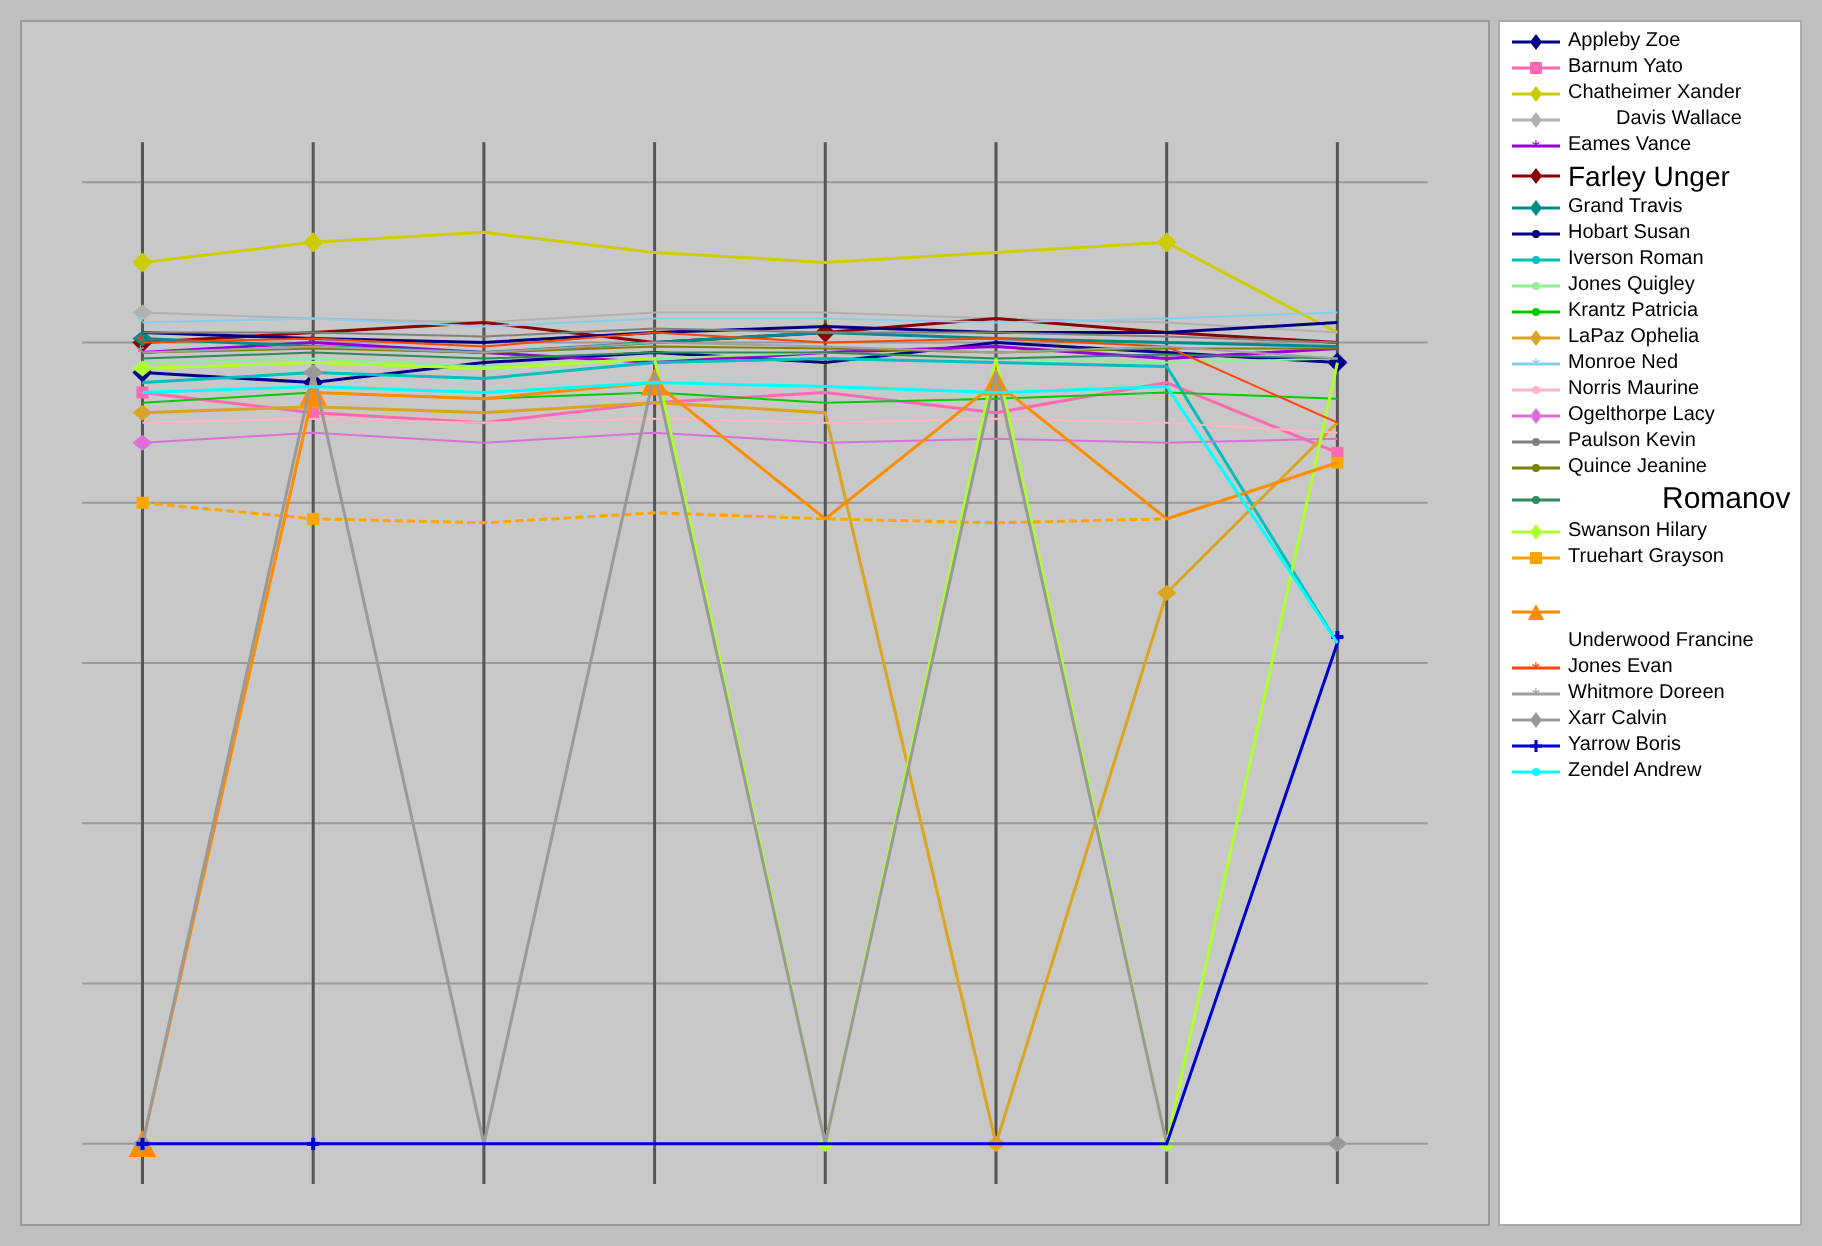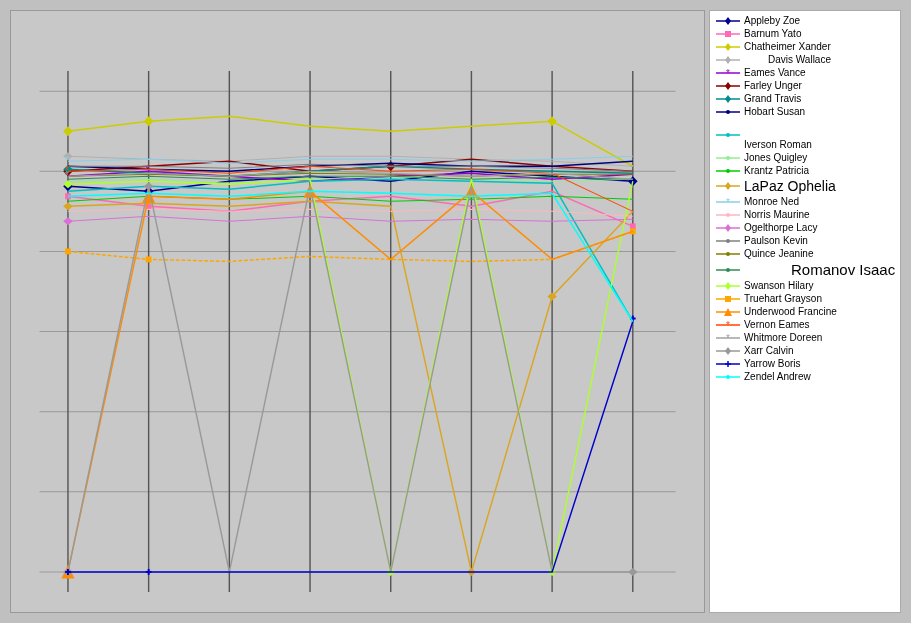--- a/index.html
+++ b/index.html
@@ -19,21 +19,21 @@
       flex-direction: row;
       padding: 10px;
     }
     .chart-area {
       flex: 1;
       background: #c8c8c8;
       position: relative;
       border: 1px solid #999;
     }
     .legend {
-      width: 192px;
+      width: 152px;
       background: white;
       border: 1px solid #aaa;
       padding: 4px 6px;
       display: flex;
       flex-direction: column;
       gap: 2px;
       margin-left: 4px;
       font-size: 10px;
       overflow: hidden;
     }
@@ -205,63 +205,63 @@
           <line x1="0" y1="5" x2="24" y2="5" stroke="#9400D3" stroke-width="1.5"></line>
           <text x="10" y="9" fill="#9400D3" font-size="10">*</text>
         </svg>
         <span style="color: rgb(0, 0, 0); font-size: 10px;">Eames Vance</span>
       </div>
       <div class="legend-item">
         <svg width="24" height="10" style="flex-shrink: 0;">
           <line x1="0" y1="5" x2="24" y2="5" stroke="#8B0000" stroke-width="1.5"></line>
           <polygon points="12,1 15,5 12,9 9,5" fill="#8B0000"></polygon>
         </svg>
-        <span style="color: rgb(0, 0, 0); font-size: 10px;">Farley Unger</span>
+        <span style="color: rgb(0, 0, 0); font-size: 14px;">Farley Unger</span>
       </div>
       <div class="legend-item">
         <svg width="24" height="10" style="flex-shrink: 0;">
           <line x1="0" y1="5" x2="24" y2="5" stroke="#008B8B" stroke-width="1.5"></line>
           <polygon points="12,1 15,5 12,9 9,5" fill="#008B8B"></polygon>
         </svg>
         <span style="color: rgb(0, 0, 0); font-size: 10px;">Grand Travis</span>
       </div>
       <div class="legend-item">
         <svg width="24" height="10" style="flex-shrink: 0;">
           <line x1="0" y1="5" x2="24" y2="5" stroke="#000080" stroke-width="1.5"></line>
           <circle cx="12" cy="5" r="2" fill="#000080"></circle>
         </svg>
         <span style="color: rgb(0, 0, 0); font-size: 10px;">Hobart Susan</span>
       </div>
       <div class="legend-item">
         <svg width="24" height="10" style="flex-shrink: 0;">
           <line x1="0" y1="5" x2="24" y2="5" stroke="#00BFBF" stroke-width="1.5"></line>
           <circle cx="12" cy="5" r="2" fill="#00BFBF"></circle>
         </svg>
-        <span style="color: rgb(0, 0, 0); font-size: 10px; margin-top: 20px;">Iverson Roman</span>
+        <span style="color: rgb(0, 0, 0); font-size: 10px;">Iverson Roman</span>
       </div>
       <div class="legend-item">
         <svg width="24" height="10" style="flex-shrink: 0;">
           <line x1="0" y1="5" x2="24" y2="5" stroke="#90EE90" stroke-width="1.5"></line>
           <circle cx="12" cy="5" r="2" fill="#90EE90"></circle>
         </svg>
         <span style="color: rgb(0, 0, 0); font-size: 10px; text-align: center;">Jones Quigley</span>
       </div>
       <div class="legend-item">
         <svg width="24" height="10" style="flex-shrink: 0;">
           <line x1="0" y1="5" x2="24" y2="5" stroke="#00CC00" stroke-width="1.5"></line>
           <circle cx="12" cy="5" r="2" fill="#00CC00"></circle>
         </svg>
         <span style="color: rgb(0, 0, 0); font-size: 10px;">Krantz Patricia</span>
       </div>
       <div class="legend-item">
         <svg width="24" height="10" style="flex-shrink: 0;">
           <line x1="0" y1="5" x2="24" y2="5" stroke="#DAA520" stroke-width="1.5"></line>
           <polygon points="12,1 15,5 12,9 9,5" fill="#DAA520"></polygon>
         </svg>
-        <span style="color: rgb(0, 0, 0); font-size: 14px;">LaPaz Ophelia</span>
+        <span style="color: rgb(0, 0, 0); font-size: 10px;">LaPaz Ophelia</span>
       </div>
       <div class="legend-item">
         <svg width="24" height="10" style="flex-shrink: 0;">
           <line x1="0" y1="5" x2="24" y2="5" stroke="#87CEEB" stroke-width="1.5"></line>
           <text x="10" y="9" fill="#87CEEB" font-size="10">*</text>
         </svg>
         <span style="color: rgb(0, 0, 0); font-size: 10px;">Monroe Ned</span>
       </div>
       <div class="legend-item">
         <svg width="24" height="10" style="flex-shrink: 0;">
@@ -310,28 +310,28 @@
           <line x1="0" y1="5" x2="24" y2="5" stroke="#FFA500" stroke-width="1.5"></line>
           <rect x="9" y="2" width="6" height="6" fill="#FFA500"></rect>
         </svg>
         <span style="color: rgb(0, 0, 0); font-size: 10px;">Truehart Grayson</span>
       </div>
       <div class="legend-item">
         <svg width="24" height="10" style="flex-shrink: 0;">
           <line x1="0" y1="5" x2="24" y2="5" stroke="#FF8C00" stroke-width="1.5"></line>
           <polygon points="12,1 16,9 8,9" fill="#FF8C00"></polygon>
         </svg>
-        <span style="color: rgb(0, 0, 0); font-size: 10px;">Underwood Francine</span>
+        <span style="color: rgb(0, 0, 0); font-size: 10px; margin-top: 29px;">Underwood Francine</span>
       </div>
       <div class="legend-item">
         <svg width="24" height="10" style="flex-shrink: 0;">
           <line x1="0" y1="5" x2="24" y2="5" stroke="#FF4500" stroke-width="1.5"></line>
           <text x="10" y="9" fill="#FF4500" font-size="10">*</text>
         </svg>
-        <span style="color: rgb(0, 0, 0); font-size: 10px;">Vernon Eames</span>
+        <span style="color: rgb(0, 0, 0); font-size: 10px;">Jones Evan</span>
       </div>
       <div class="legend-item">
         <svg width="24" height="10" style="flex-shrink: 0;">
           <line x1="0" y1="5" x2="24" y2="5" stroke="#A0A0A0" stroke-width="1.5"></line>
           <text x="10" y="9" fill="#A0A0A0" font-size="10">*</text>
         </svg>
         <span style="color: rgb(0, 0, 0); font-size: 10px;">Whitmore Doreen</span>
       </div>
       <div class="legend-item">
         <svg width="24" height="10" style="flex-shrink: 0;">

